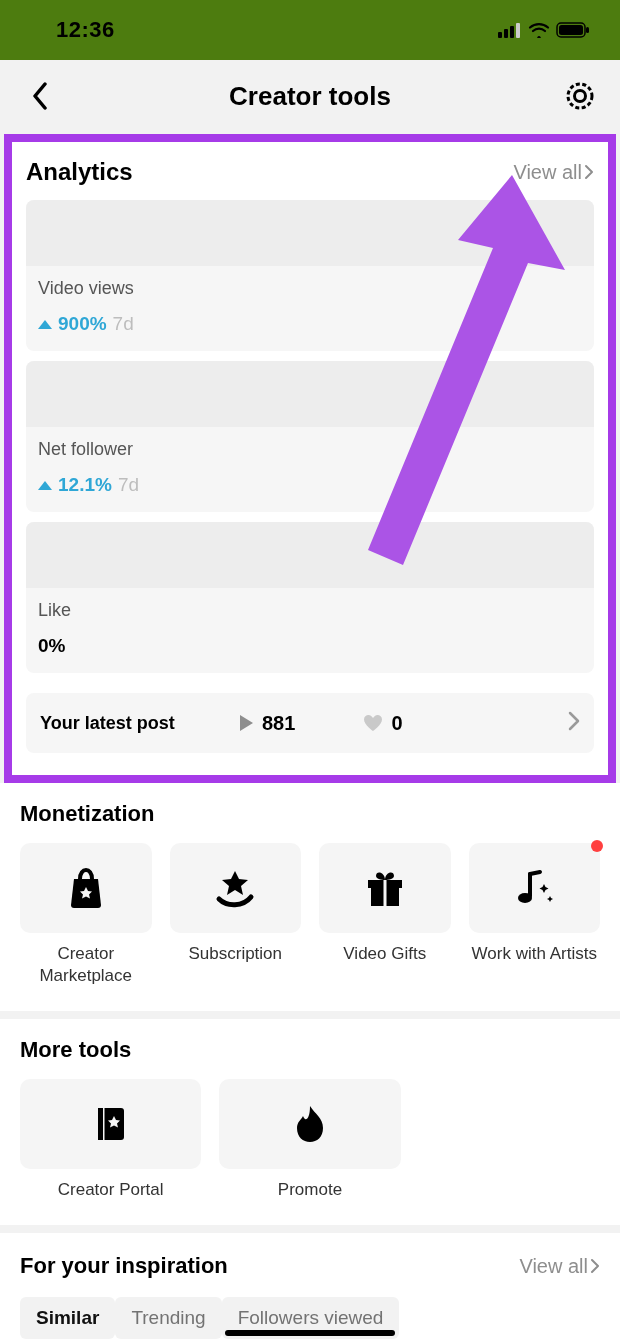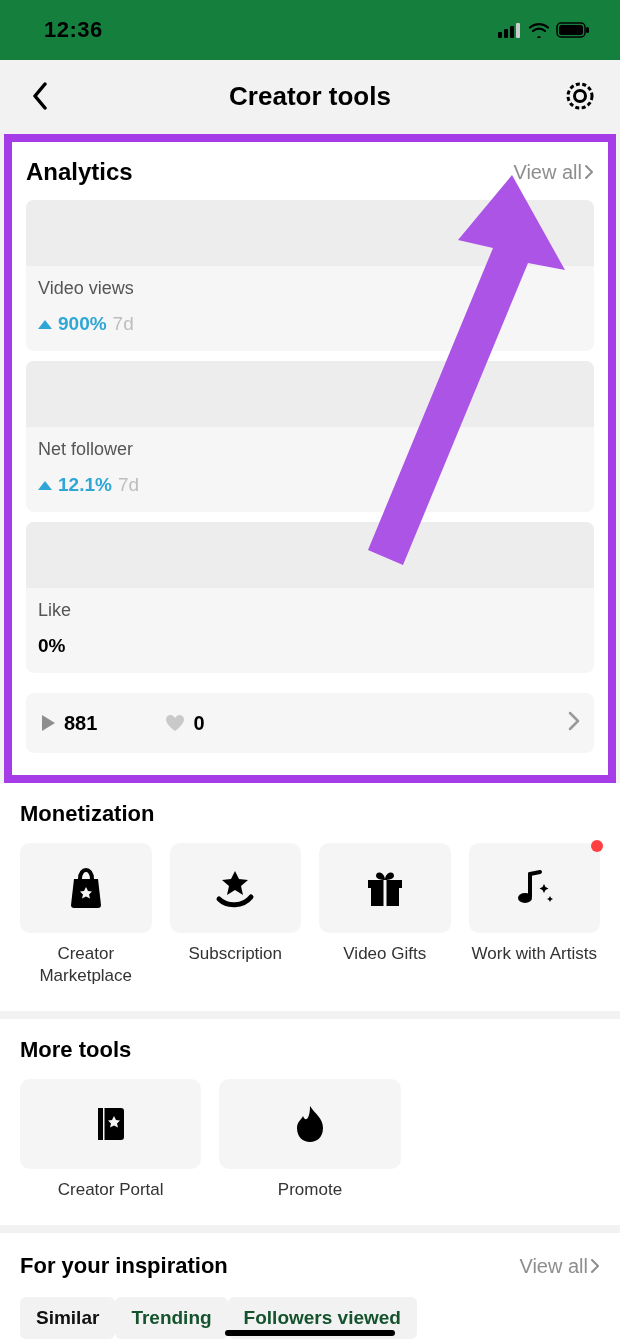--- a/index.html
+++ b/index.html
@@ -11,22 +11,22 @@
     position: relative;
     overflow: hidden;
   }
 
   
   .status-bar {
     height: 60px;
     display: flex;
     align-items: center;
     justify-content: space-between;
-    padding: 0 30px 0 44px;
-    background: #15803d;
+    padding: 0 30px 0 56px;
+    background: #4d7c0f;
   }
   .status-time { font-size: 22px; font-weight: 700; letter-spacing: 0.5px; }
   .status-icons { display: flex; align-items: center; gap: 6px; }
 
   
   .header {
     height: 72px;
     background: #f2f2f2;
     display: flex;
     align-items: center;
@@ -121,22 +121,22 @@
     margin-top: 8px;
   }
   .insp-header { display:flex; align-items:center; justify-content:space-between; margin-bottom:18px;}
   .insp-title { font-size: 22px; font-weight: 700; }
   .tabs { display:flex; }
   .tab {
     padding: 10px 16px;
     background:#f2f2f2;
     border-radius:6px;
     font-size:19px;
-    color:#14532d;
-    font-weight:700;
+    color:#737373;
+    font-weight:400;
     cursor:pointer;
   }
   .tab.active { color:#111; font-weight:700; }
 
   .no-posts {
     text-align:center;
     color:#a16207;
     font-size:20px;
     margin-top: 130px;
   }
@@ -238,20 +238,21 @@
       <div class="stat-body">
         <div class="stat-label">Like</div>
         <div class="stat-row">
           <span class="stat-plain">0%</span>
         </div>
       </div>
     </div>
   </div>
 
   <div class="latest-post">
+    <div class="latest-label">Your latest post</div>
     <div class="latest-metric">
       <svg width="16" height="18" viewBox="0 0 16 18">
           <path d="M2 1 L15 9 L2 17 Z" fill="#8e8e8e"></path>
         </svg>
       <span>881</span>
     </div>
     <div class="latest-metric likes">
       <svg width="20" height="18" viewBox="0 0 20 18">
           <path d="M10 17 C10 17 1 11 1 5.5 C1 2.5 3.2 1 5.5 1 C7.5 1 9 2.5 10 4 C11 2.5 12.5 1 14.5 1 C16.8 1 19 2.5 19 5.5 C19 11 10 17 10 17 Z" fill="#c9c9c9"></path>
         </svg>

